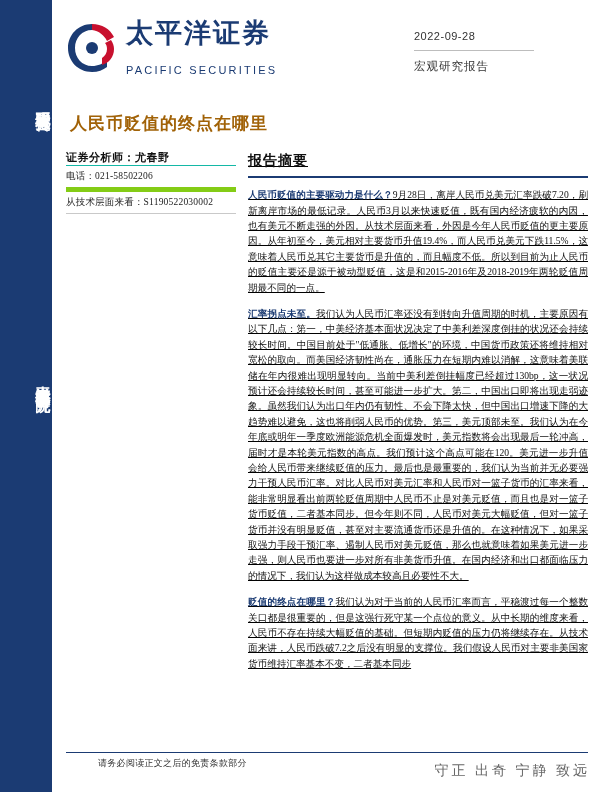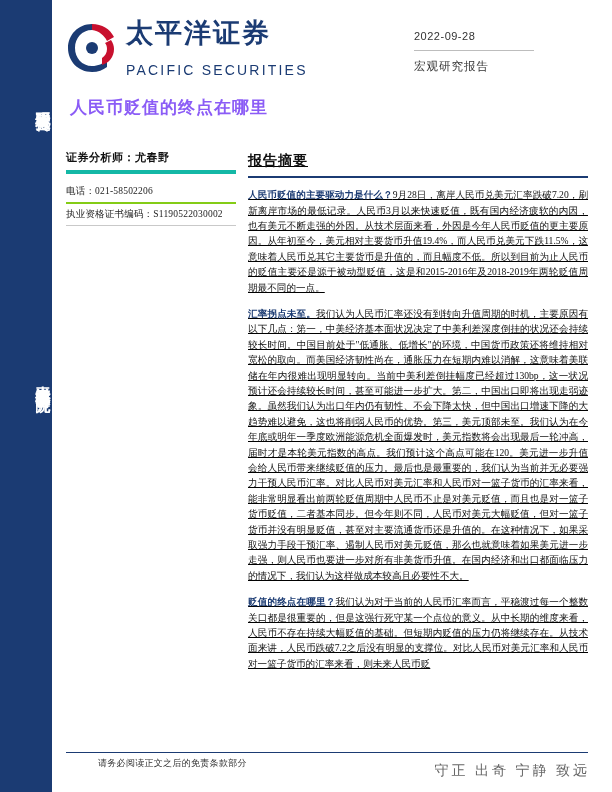--- a/index.html
+++ b/index.html
@@ -84,21 +84,21 @@
   .logo-cn {
     font-family: "Liberation Serif", serif;
     font-size: 27px;
     font-weight: bold;
     color: #1b3b73;
     letter-spacing: 2px;
     line-height: 30px;
   }
   .logo-en {
     font-family: "Liberation Sans", sans-serif;
-    font-size: 14px;
+    font-size: 11px;
     color: #1b3b73;
     letter-spacing: 2.2px;
     line-height: 13px;
     margin-top: 16px;
   }
   .header-right {
     position: absolute;
     right: 16px;
     top: 30px;
   }
@@ -118,53 +118,51 @@
     font-family: "Liberation Serif", serif;
     font-size: 11.5px;
     color: #333333;
     letter-spacing: 1px;
   }
 
   
   .doc-title {
     position: absolute;
     left: 70px;
-    top: 96px;
+    top: 112px;
     width: 230px;
     font-family: "Liberation Serif", serif;
     font-size: 17px;
     font-weight: bold;
-    color: #8b5cf6;
+    color: #a16207;
     letter-spacing: 1px;
   }
 
   
   .analyst-box {
     position: absolute;
     left: 66px;
     top: 150px;
     width: 170px;
   }
   .analyst-title {
     font-family: "Liberation Serif", serif;
     font-size: 11px;
     font-weight: bold;
     color: #111111;
-    border-bottom: 4px solid #14b8a6;
-    padding-bottom: 5px;
-    margin-bottom: 7px;
+    border-bottom: 1px solid #14b8a6;
     letter-spacing: .5px;
   }
   .analyst-line {
     font-family: "Liberation Serif", serif;
     font-size: 9.5px;
     color: #222222;
     line-height: 13px;
     padding: 4px 0;
-    border-bottom: 2px solid #84cc16;
+    border-bottom: 5px solid #84cc16;
     letter-spacing: .2px;
   }
   .analyst-line:last-child {
     border-bottom: 1px solid #c9c9c9;
   }
 
   
   .content {
     position: absolute;
     left: 248px;
@@ -261,37 +259,37 @@
       <div class="hdr-divider"></div>
       <div class="hdr-type">宏观研究报告</div>
     </div>
   </div>
 
   <div class="doc-title">人民币贬值的终点在哪里</div>
 
   <div class="analyst-box">
     <div class="analyst-title">证券分析师：尤春野</div>
     <div class="analyst-line">电话：021-58502206</div>
-    <div class="analyst-line">执业资格证书编码：S1190522030002</div>
+    <div class="analyst-line">从技术层面来看：S1190522030002</div>
   </div>
 
   <div class="content">
     <div class="summary-title">报告摘要</div>
     <div class="summary-rule"></div>
 
     <p class="para">
       <span class="lead">人民币贬值的主要驱动力是什么？</span><span>9月28日，离岸人民币兑美元汇率跌破7.20，刷新离岸市场的最低记录。人民币3月以来快速贬值，既有国内经济疲软的内因，也有美元不断走强的外因。从技术层面来看，外因是今年人民币贬值的更主要原因。从年初至今，美元相对主要货币升值19.4%，而人民币兑美元下跌11.5%，这意味着人民币兑其它主要货币是升值的，而且幅度不低。所以到目前为止人民币的贬值主要还是源于被动型贬值，这是和2015-2016年及2018-2019年两轮贬值周期最不同的一点。</span>
     </p>
 
     <p class="para">
       <span class="lead">汇率拐点未至。</span><span>我们认为人民币汇率还没有到转向升值周期的时机，主要原因有以下几点：第一，中美经济基本面状况决定了中美利差深度倒挂的状况还会持续较长时间。中国目前处于"低通胀、低增长"的环境，中国货币政策还将维持相对宽松的取向。而美国经济韧性尚在，通胀压力在短期内难以消解，这意味着美联储在年内很难出现明显转向。当前中美利差倒挂幅度已经超过130bp，这一状况预计还会持续较长时间，甚至可能进一步扩大。第二，中国出口即将出现走弱迹象。虽然我们认为出口年内仍有韧性、不会下降太快，但中国出口增速下降的大趋势难以避免，这也将削弱人民币的优势。第三，美元顶部未至。我们认为在今年底或明年一季度欧洲能源危机全面爆发时，美元指数将会出现最后一轮冲高，届时才是本轮美元指数的高点。我们预计这个高点可能在120。美元进一步升值会给人民币带来继续贬值的压力。最后也是最重要的，我们认为当前并无必要强力干预人民币汇率。对比人民币对美元汇率和人民币对一篮子货币的汇率来看，能非常明显看出前两轮贬值周期中人民币不止是对美元贬值，而且也是对一篮子货币贬值，二者基本同步。但今年则不同，人民币对美元大幅贬值，但对一篮子货币并没有明显贬值，甚至对主要流通货币还是升值的。在这种情况下，如果采取强力手段干预汇率、遏制人民币对美元贬值，那么也就意味着如果美元进一步走强，则人民币也要进一步对所有非美货币升值。在国内经济和出口都面临压力的情况下，我们认为这样做成本较高且必要性不大。</span>
     </p>
 
     <p class="para">
-      <span class="lead">贬值的终点在哪里？</span><span>我们认为对于当前的人民币汇率而言，平稳渡过每一个整数关口都是很重要的，但是这强行死守某一个点位的意义。从中长期的维度来看，人民币不存在持续大幅贬值的基础。但短期内贬值的压力仍将继续存在。从技术面来讲，人民币跌破7.2之后没有明显的支撑位。对比人民币对美元汇率和人民币对一篮子货币的汇率来看，则未来人民币贬</span>
+      <span class="lead">贬值的终点在哪里？</span><span>我们认为对于当前的人民币汇率而言，平稳渡过每一个整数关口都是很重要的，但是这强行死守某一个点位的意义。从中长期的维度来看，人民币不存在持续大幅贬值的基础。但短期内贬值的压力仍将继续存在。从技术面来讲，人民币跌破7.2之后没有明显的支撑位。我们假设人民币对主要非美国家货币维持汇率基本不变，二者基本同步</span>
     </p>
   </div>
 
   <div class="footer-rule"></div>
   <div class="footer-left">请务必阅读正文之后的免责条款部分</div>
   <div class="footer-right">守正 出奇 宁静 致远</div>
 
 </div>
 
 </body></html>

